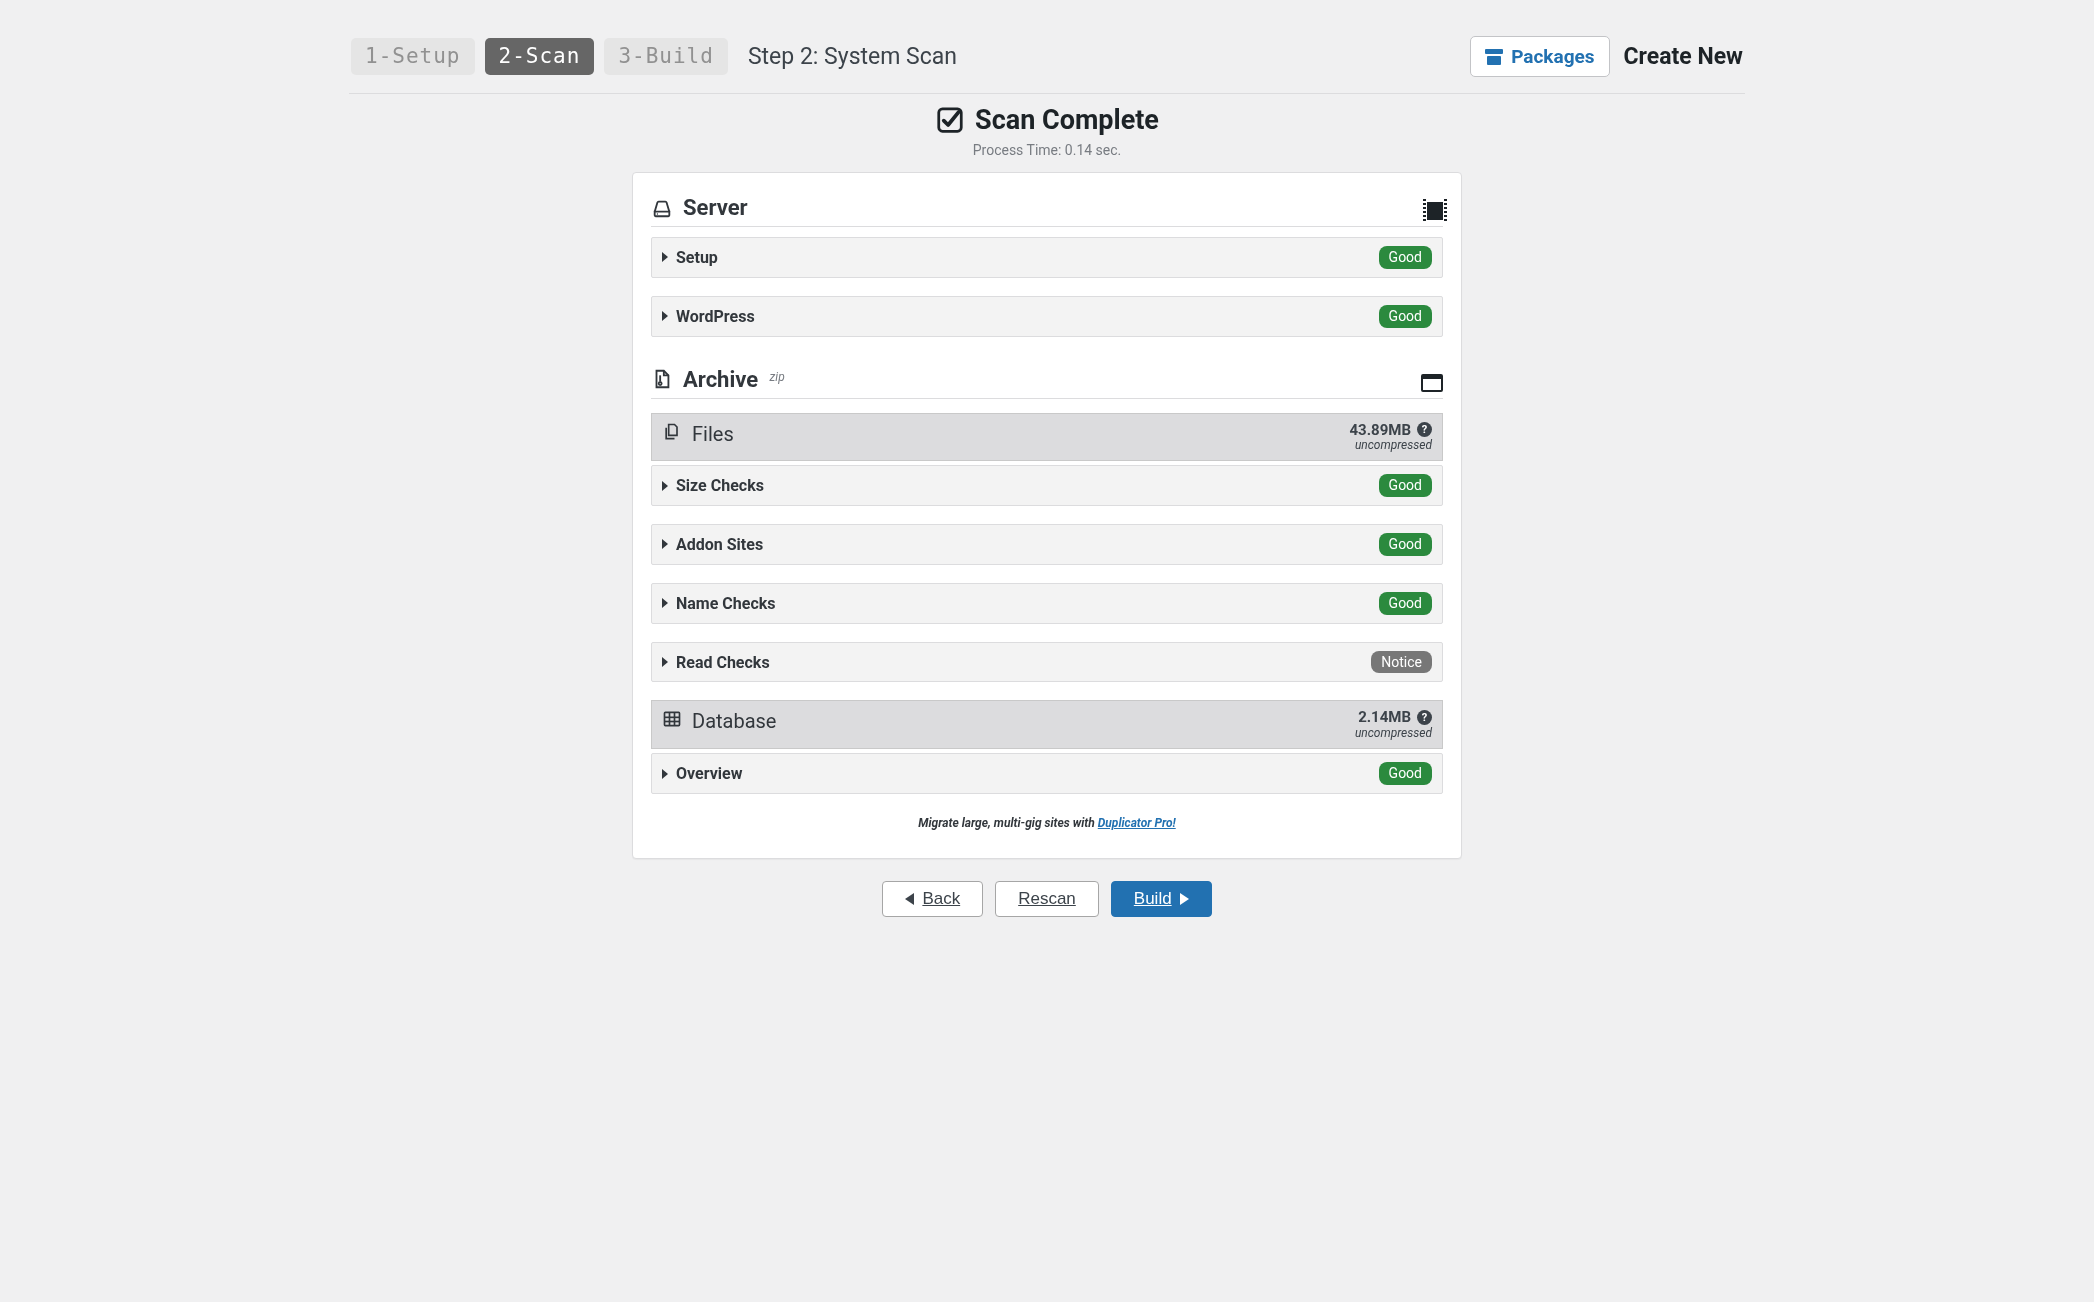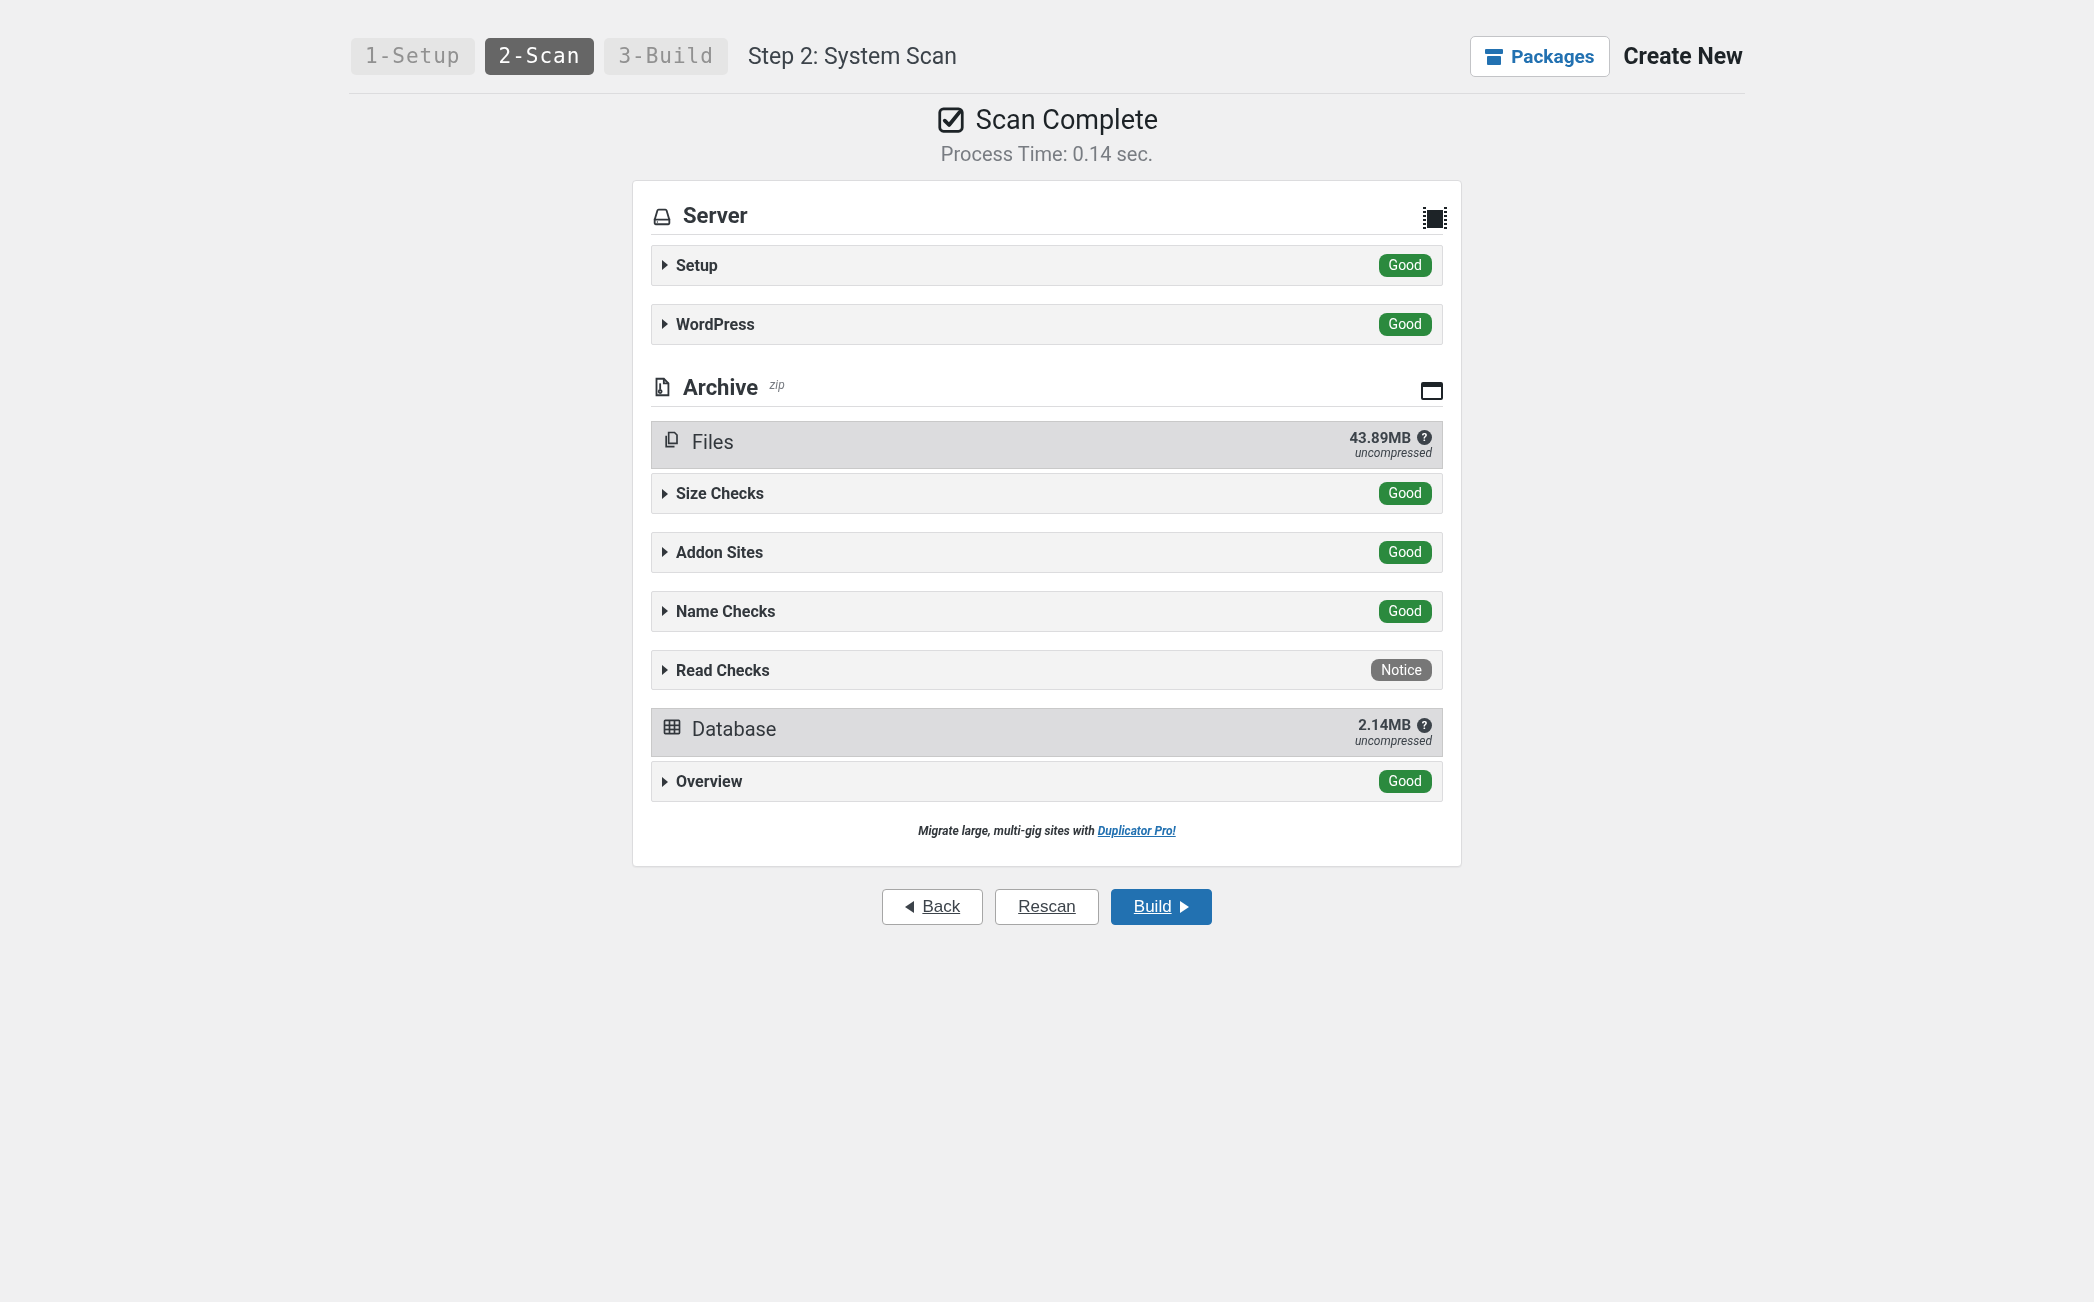--- a/index.html
+++ b/index.html
@@ -124,33 +124,33 @@
   
   .scan-head {
     text-align: center;
     margin-top: 10px;
   }
   .scan-head .title-row {
     display: inline-flex;
     align-items: center;
     gap: 10px;
     font-size: 27px;
-    font-weight: 400;
+    font-weight: 700;
     color: #1d2327;
   }
   .scan-head .title-row svg {
     width: 30px;
     height: 30px;
     stroke: #1d2327;
     fill: none;
     stroke-width: 2.2;
   }
   .scan-head .subtitle {
     color: var(--muted);
-    font-size: 20px;
+    font-size: 14px;
     margin-top: 4px;
   }
 
   
   .panel {
     width: 830px;
     max-width: 100%;
     margin: 14px auto 0;
     background: var(--panel-bg);
     border: 1px solid var(--border);

